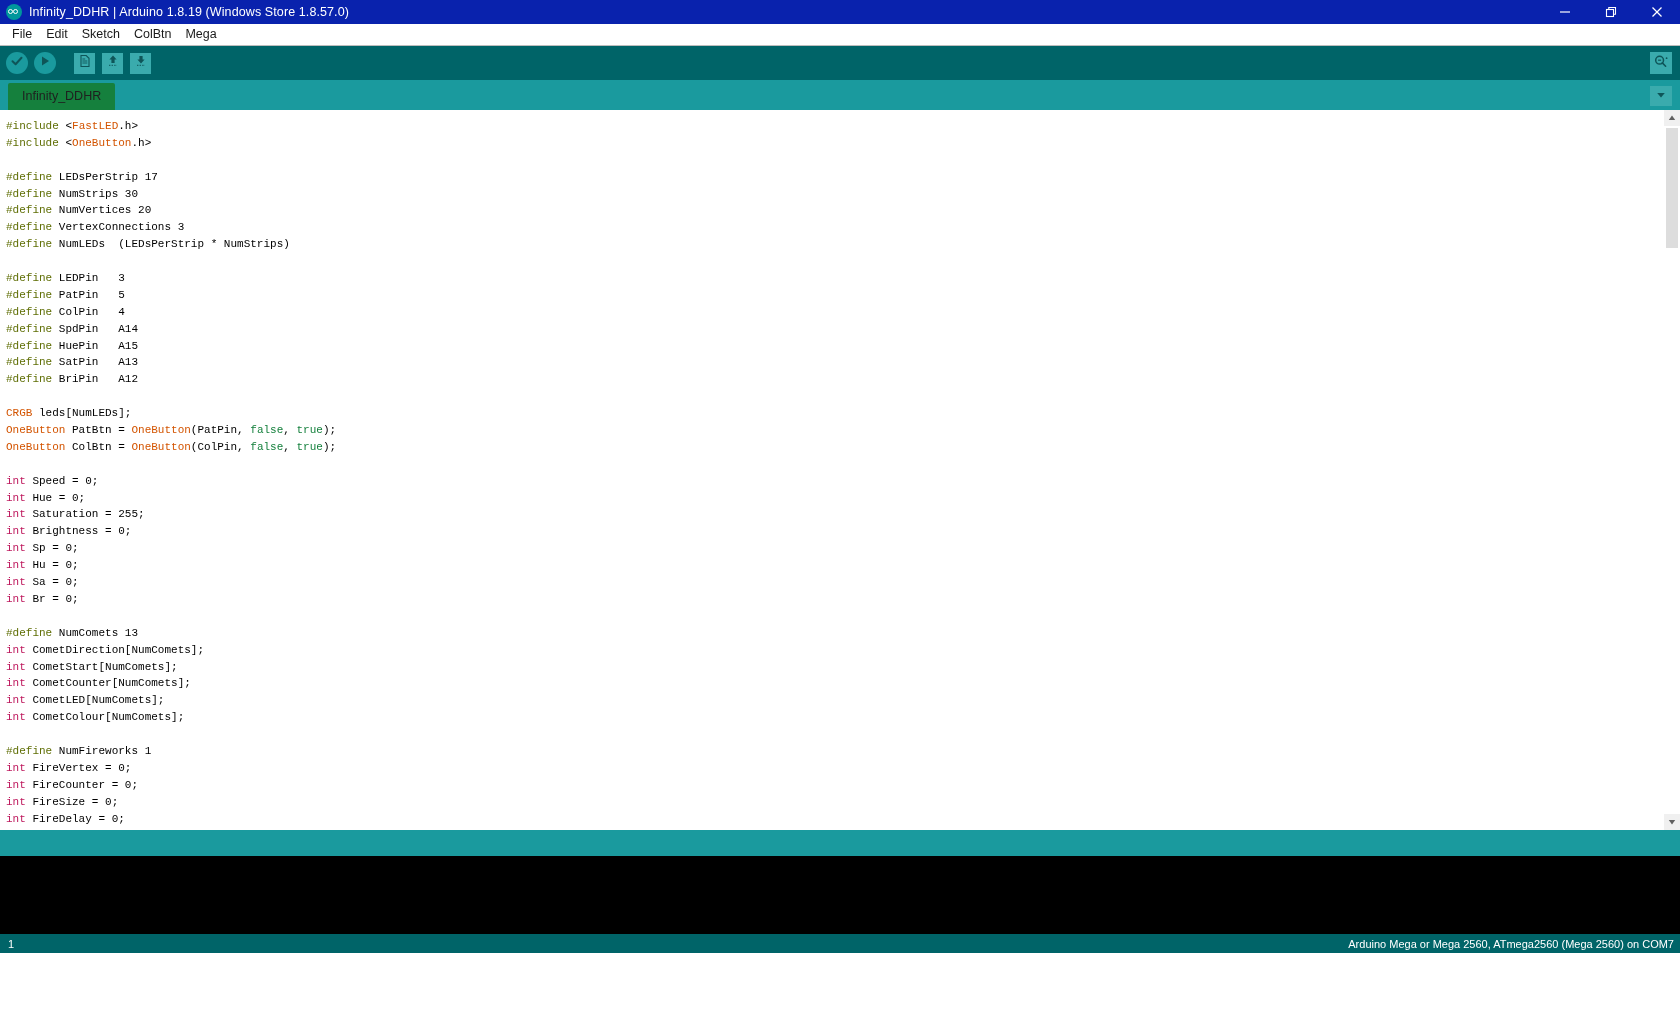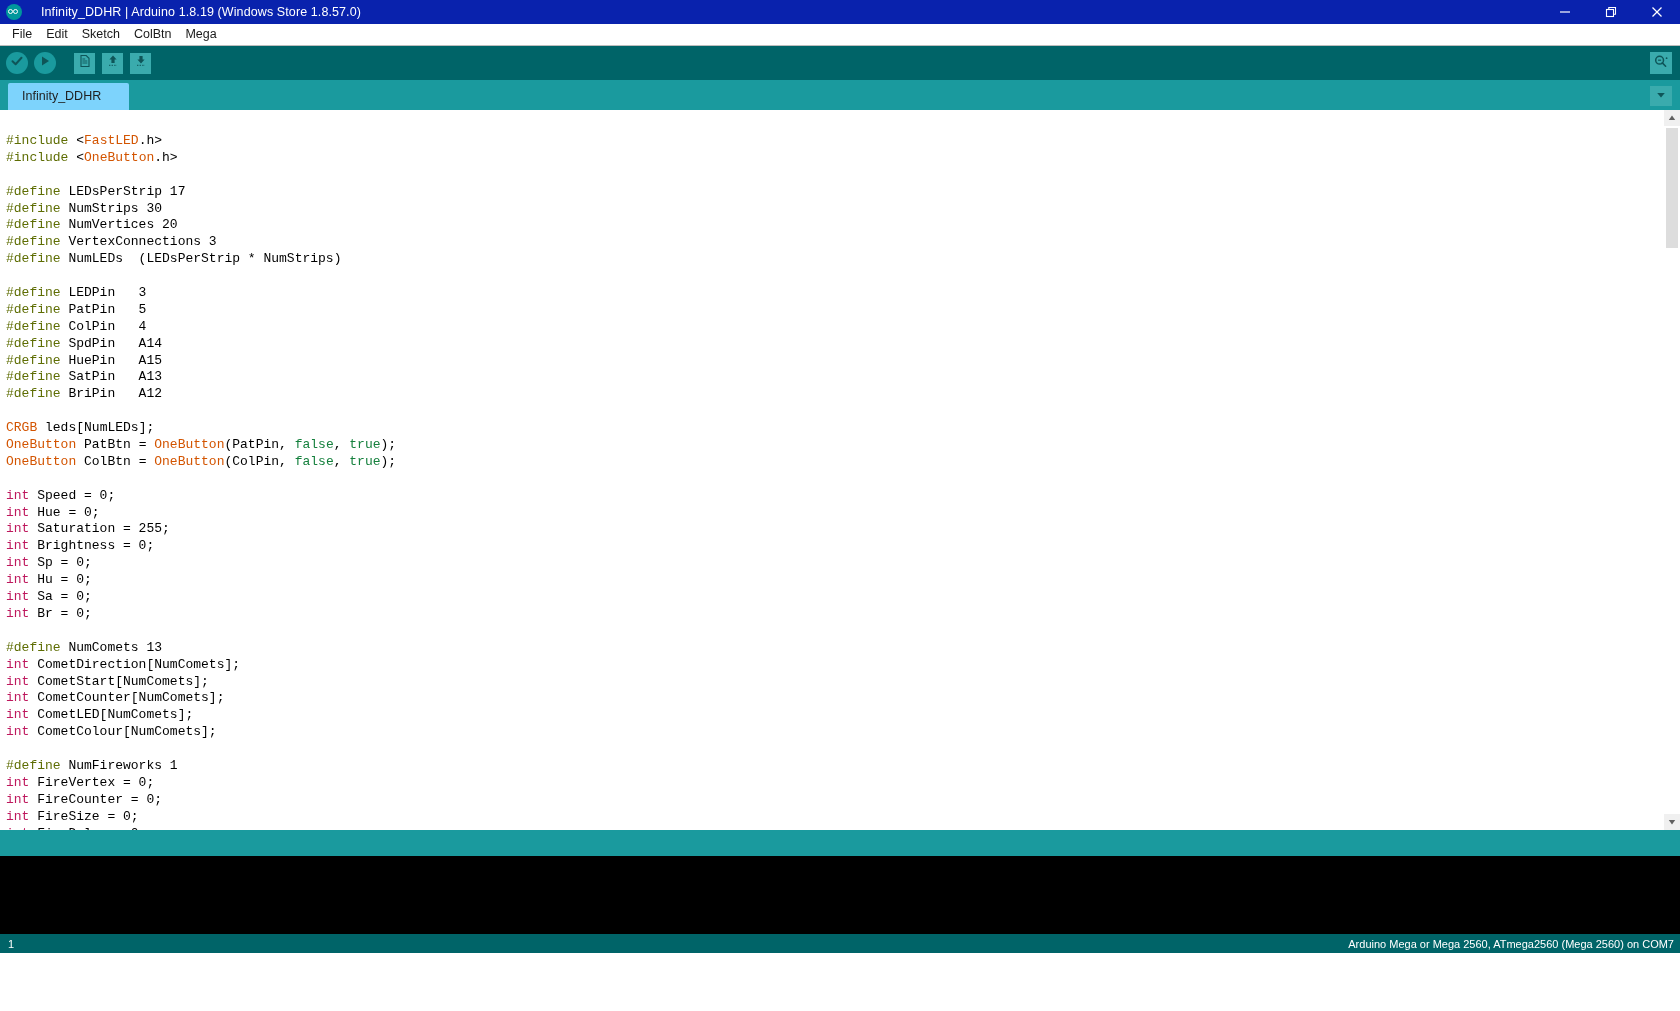--- a/index.html
+++ b/index.html
@@ -16,21 +16,20 @@
   }
 
   
   #titlebar {
     height: 24px;
     background: #0922ad;
     display: flex;
     align-items: center;
     position: relative;
     user-select: none;
-    gap: 12px;
   }
   #app-icon {
     width: 16px; height: 16px;
     margin-left: 6px; margin-right: 7px;
     border-radius: 50%;
     background: #00979c;
     position: relative;
     flex: 0 0 auto;
   }
   #app-icon::before, #app-icon::after {
@@ -112,24 +111,24 @@
   
   #tabstrip {
     height: 30px;
     background: #1a9a9e;
     display: flex;
     align-items: flex-end;
     position: relative;
   }
   #tab-sketch {
     margin-left: 8px;
-    background: #7dd3fc;
+    background: #15803d;
     color: #1f1f1f;
     font-size: 12.5px;
-    padding: 6px 28px 7px 14px;
+    padding: 6px 14px 7px 14px;
     border-radius: 2px 2px 0 0;
     white-space: nowrap;
   }
   #tab-menu-btn {
     position: absolute;
     right: 8px;
     bottom: 4px;
     width: 22px; height: 20px;
     background: #3aabad;
     display: flex; align-items: center; justify-content: center;
@@ -140,26 +139,25 @@
     height: 720px;
     background: #ffffff;
     display: flex;
     position: relative;
     overflow: hidden;
   }
   #code {
     flex: 1 1 auto;
     padding: 8px 0 0 6px;
     font-family: "Liberation Mono", "DejaVu Sans Mono", monospace;
-    font-size: 13px;
+    font-size: 11px;
     line-height: 16.9px;
     color: #000000;
     white-space: pre;
     overflow: hidden;
-    margin-top: 15px;
   }
   #code .ln { height: 16.9px; }
   .t-pre   { color: #5e6d03; }
   .t-lib   { color: #d35400; }
   .t-type  { color: #be185d; }
   .t-kw    { color: #15803d; }
   .t-plain { color: #000000; }
 
   
   #vscroll {

